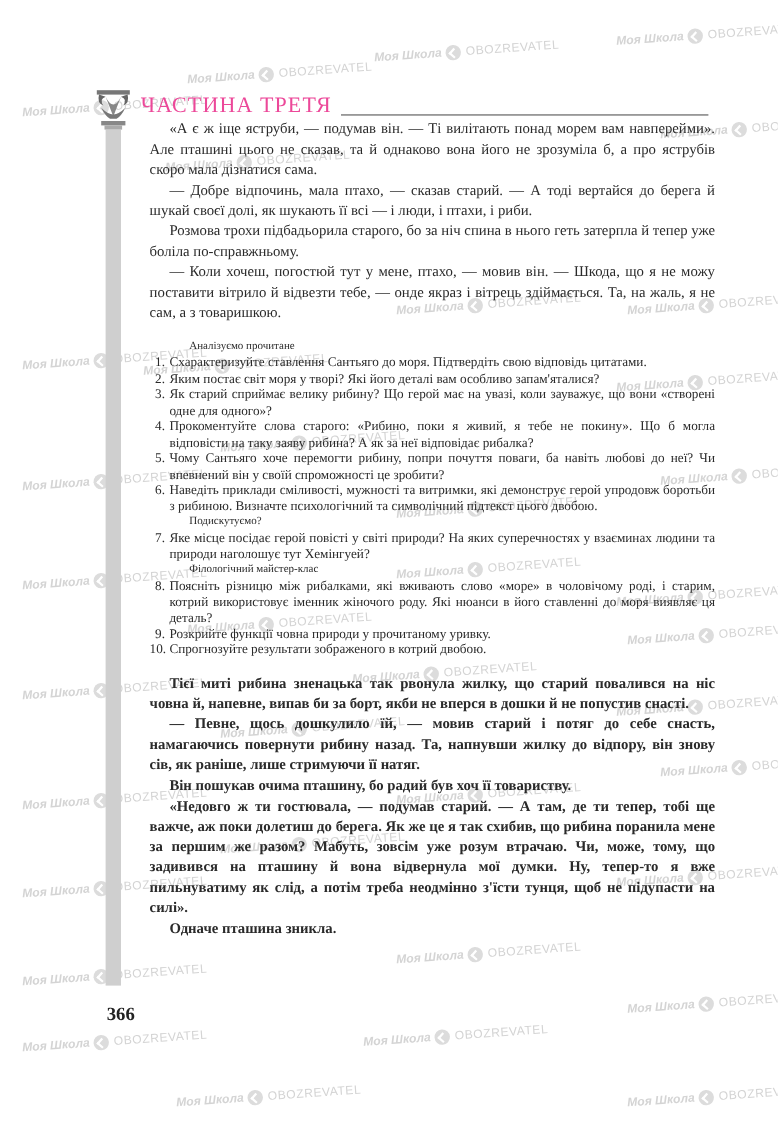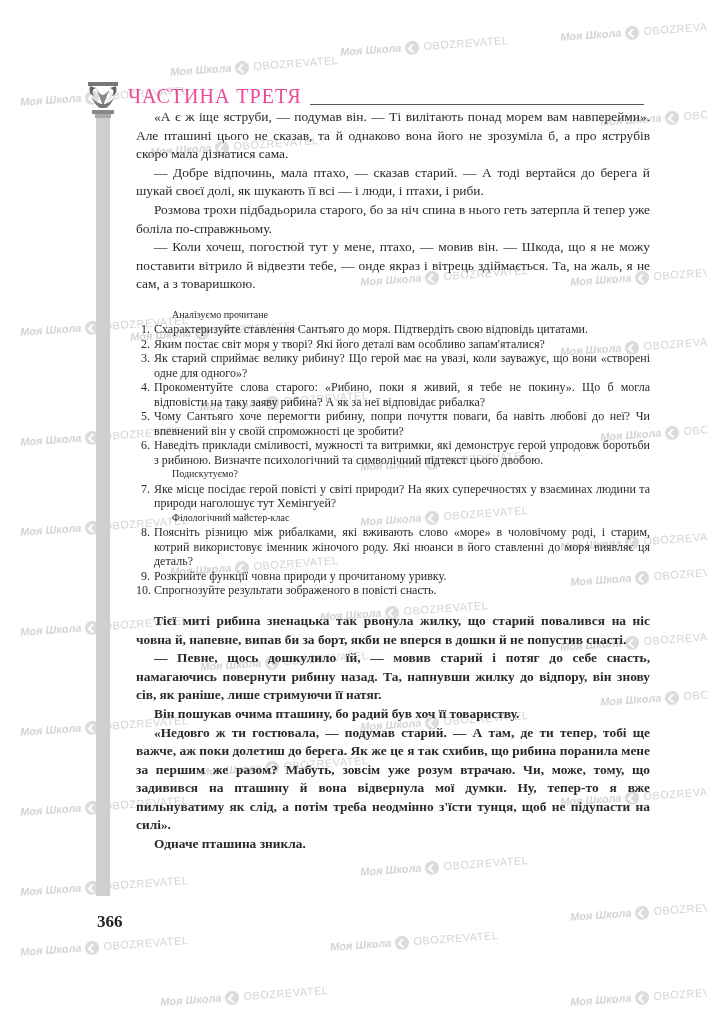--- a/index.html
+++ b/index.html
@@ -159,21 +159,21 @@
         <div class="qa-item">
           <span class="qa-num">8.</span>
           <span class="qa-text">Поясніть різницю між рибалками, які вживають слово «море» в чоловічому роді, і старим, котрий використовує іменник жіночого роду. Які нюанси в його ставленні до моря виявляє ця деталь?</span>
         </div>
         <div class="qa-item">
           <span class="qa-num">9.</span>
           <span class="qa-text">Розкрийте функції човна природи у прочитаному уривку.</span>
         </div>
         <div class="qa-item">
           <span class="qa-num">10.</span>
-          <span class="qa-text">Спрогнозуйте результати зображеного в повісті снасть.</span>
+          <span class="qa-text">Спрогнозуйте результати зображеного в котрий двобою.</span>
         </div>
       </div>
   </div>
 
   <div class="section2">
     <p>Тієї миті рибина зненацька так рвонула жилку, що старий повалився на ніс човна й, напевне, випав би за борт, якби не вперся в дошки й не попустив снасті.</p>
     <p>— Певне, щось дошкулило їй, — мовив старий і потяг до себе снасть, намагаючись повернути рибину назад. Та, напнувши жилку до відпору, він знову сів, як раніше, лише стримуючи її натяг.</p>
     <p>Він пошукав очима пташину, бо радий був хоч її товариству.</p>
     <p>«Недовго ж ти гостювала, — подумав старий. — А там, де ти тепер, тобі ще важче, аж поки долетиш до берега. Як же це я так схибив, що рибина поранила мене за першим же разом? Мабуть, зовсім уже розум втрачаю. Чи, може, тому, що задивився на пташину й вона відвернула мої думки. Ну, тепер-то я вже пильнуватиму як слід, а потім треба неодмінно з'їсти тунця, щоб не підупасти на силі».</p>
     <p>Одначе пташина зникла.</p>

